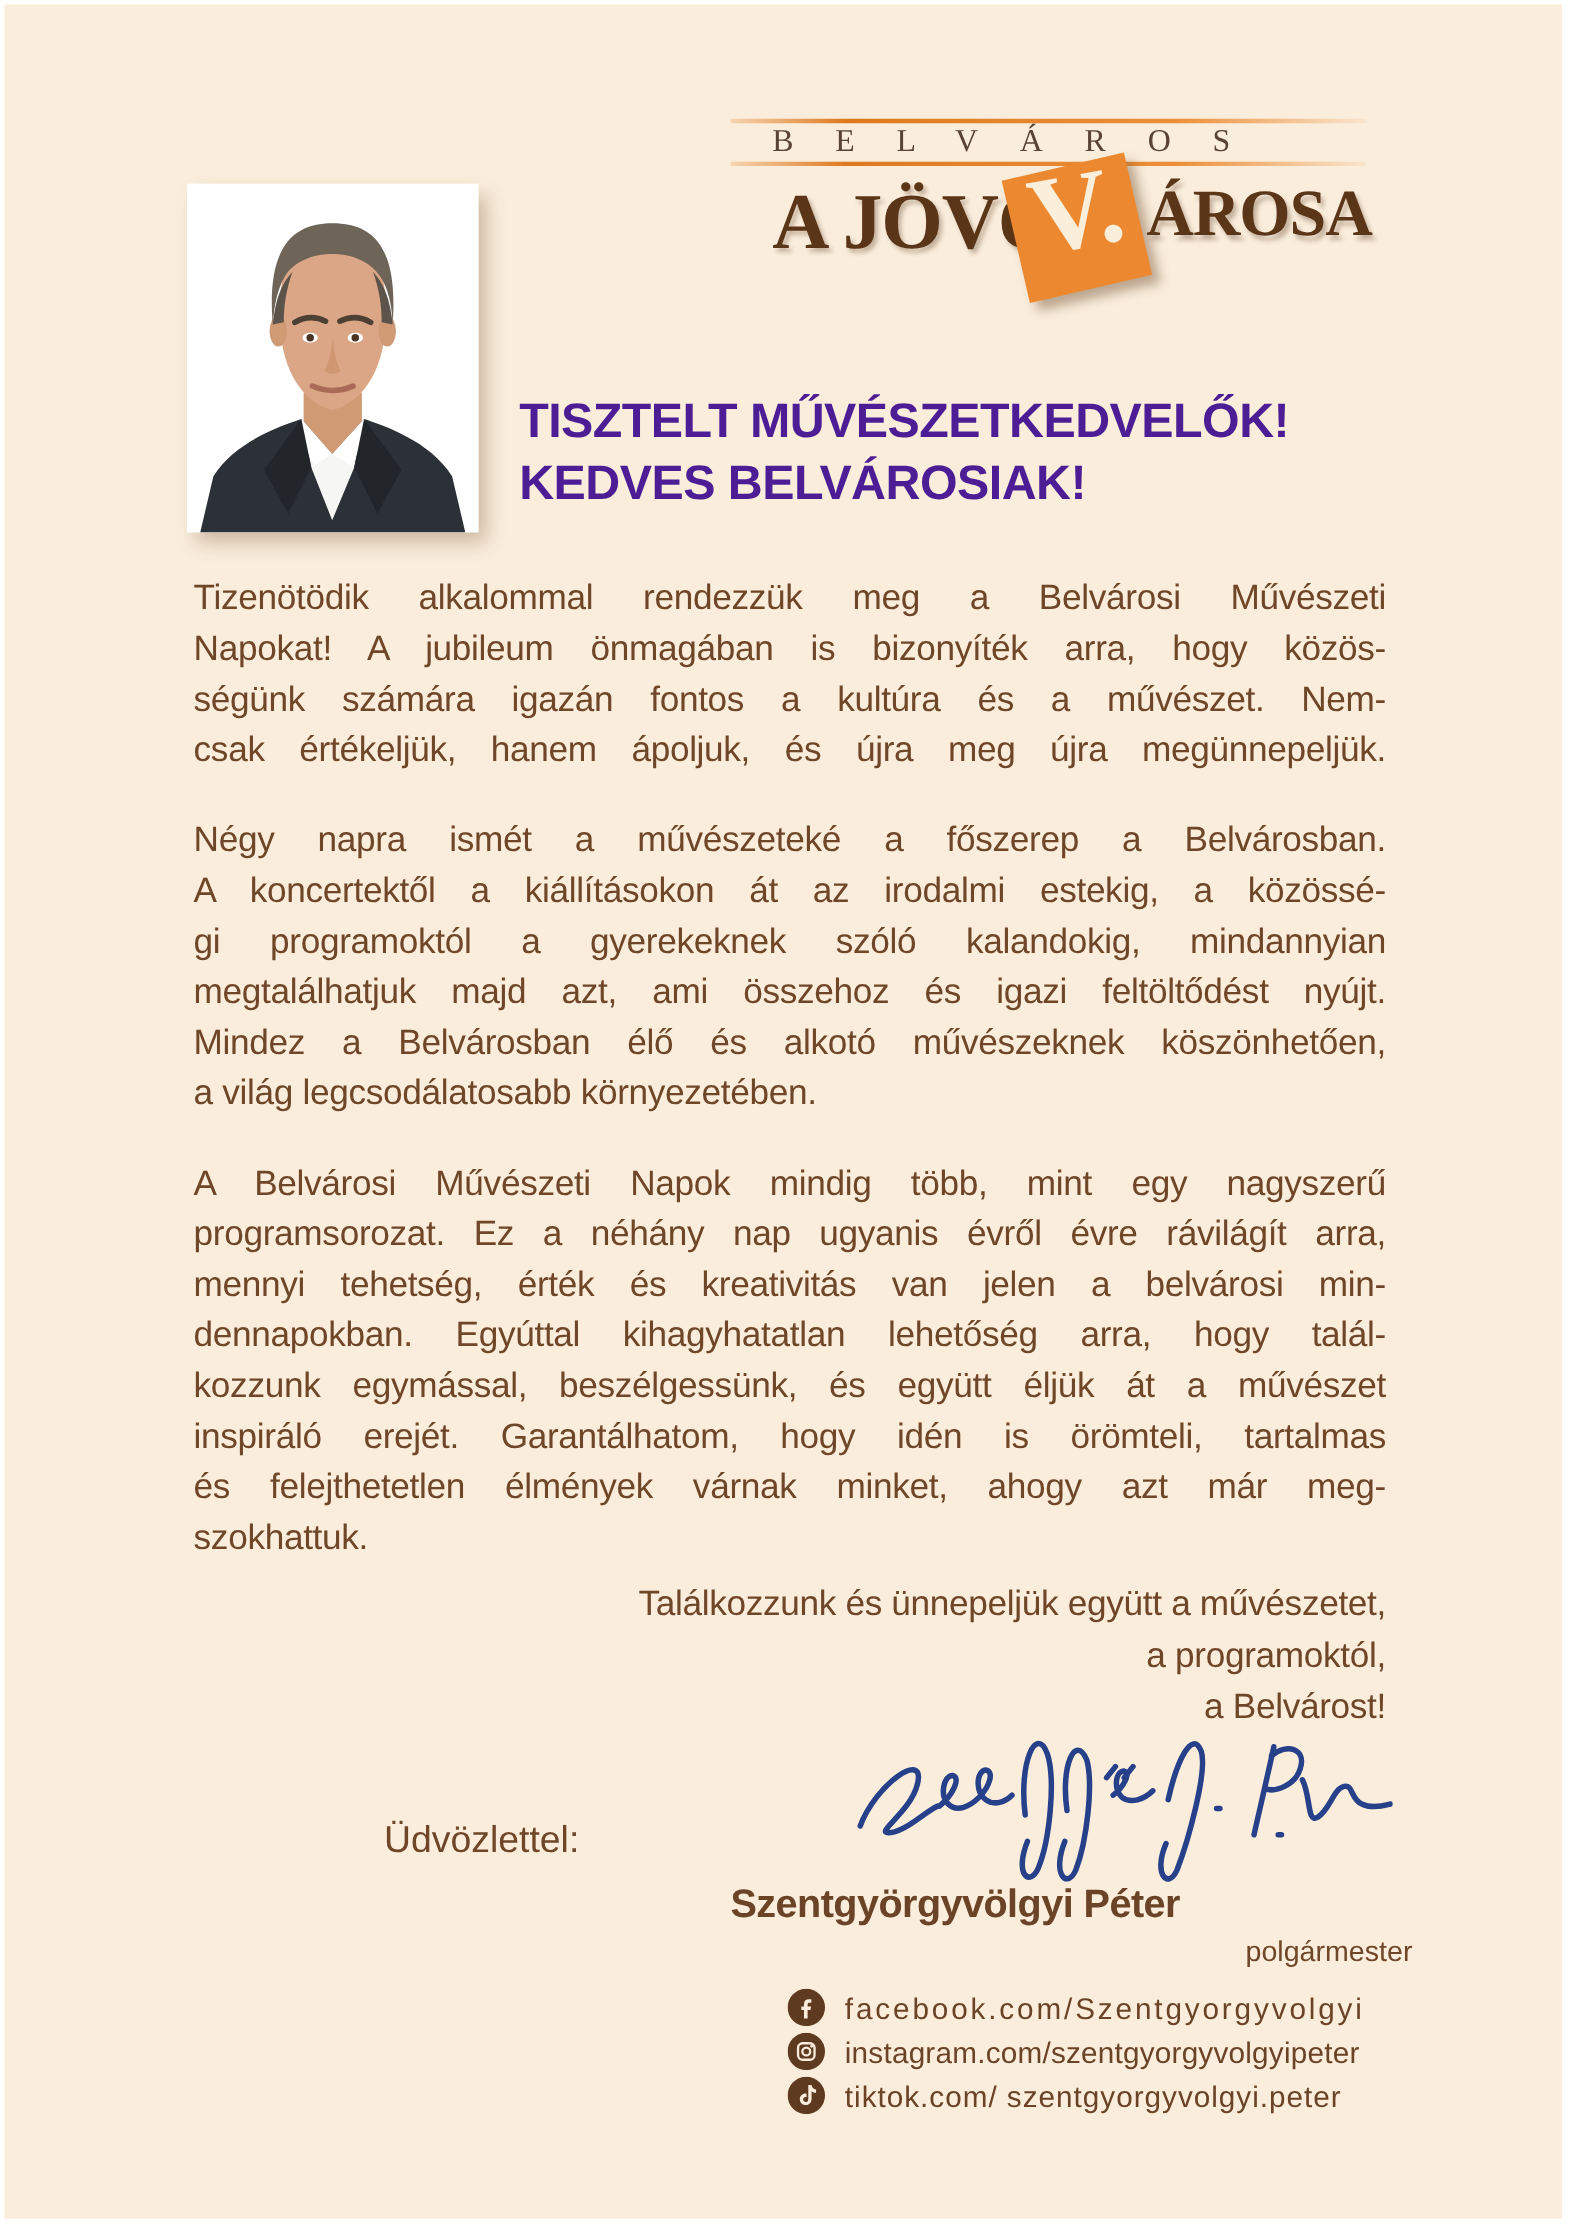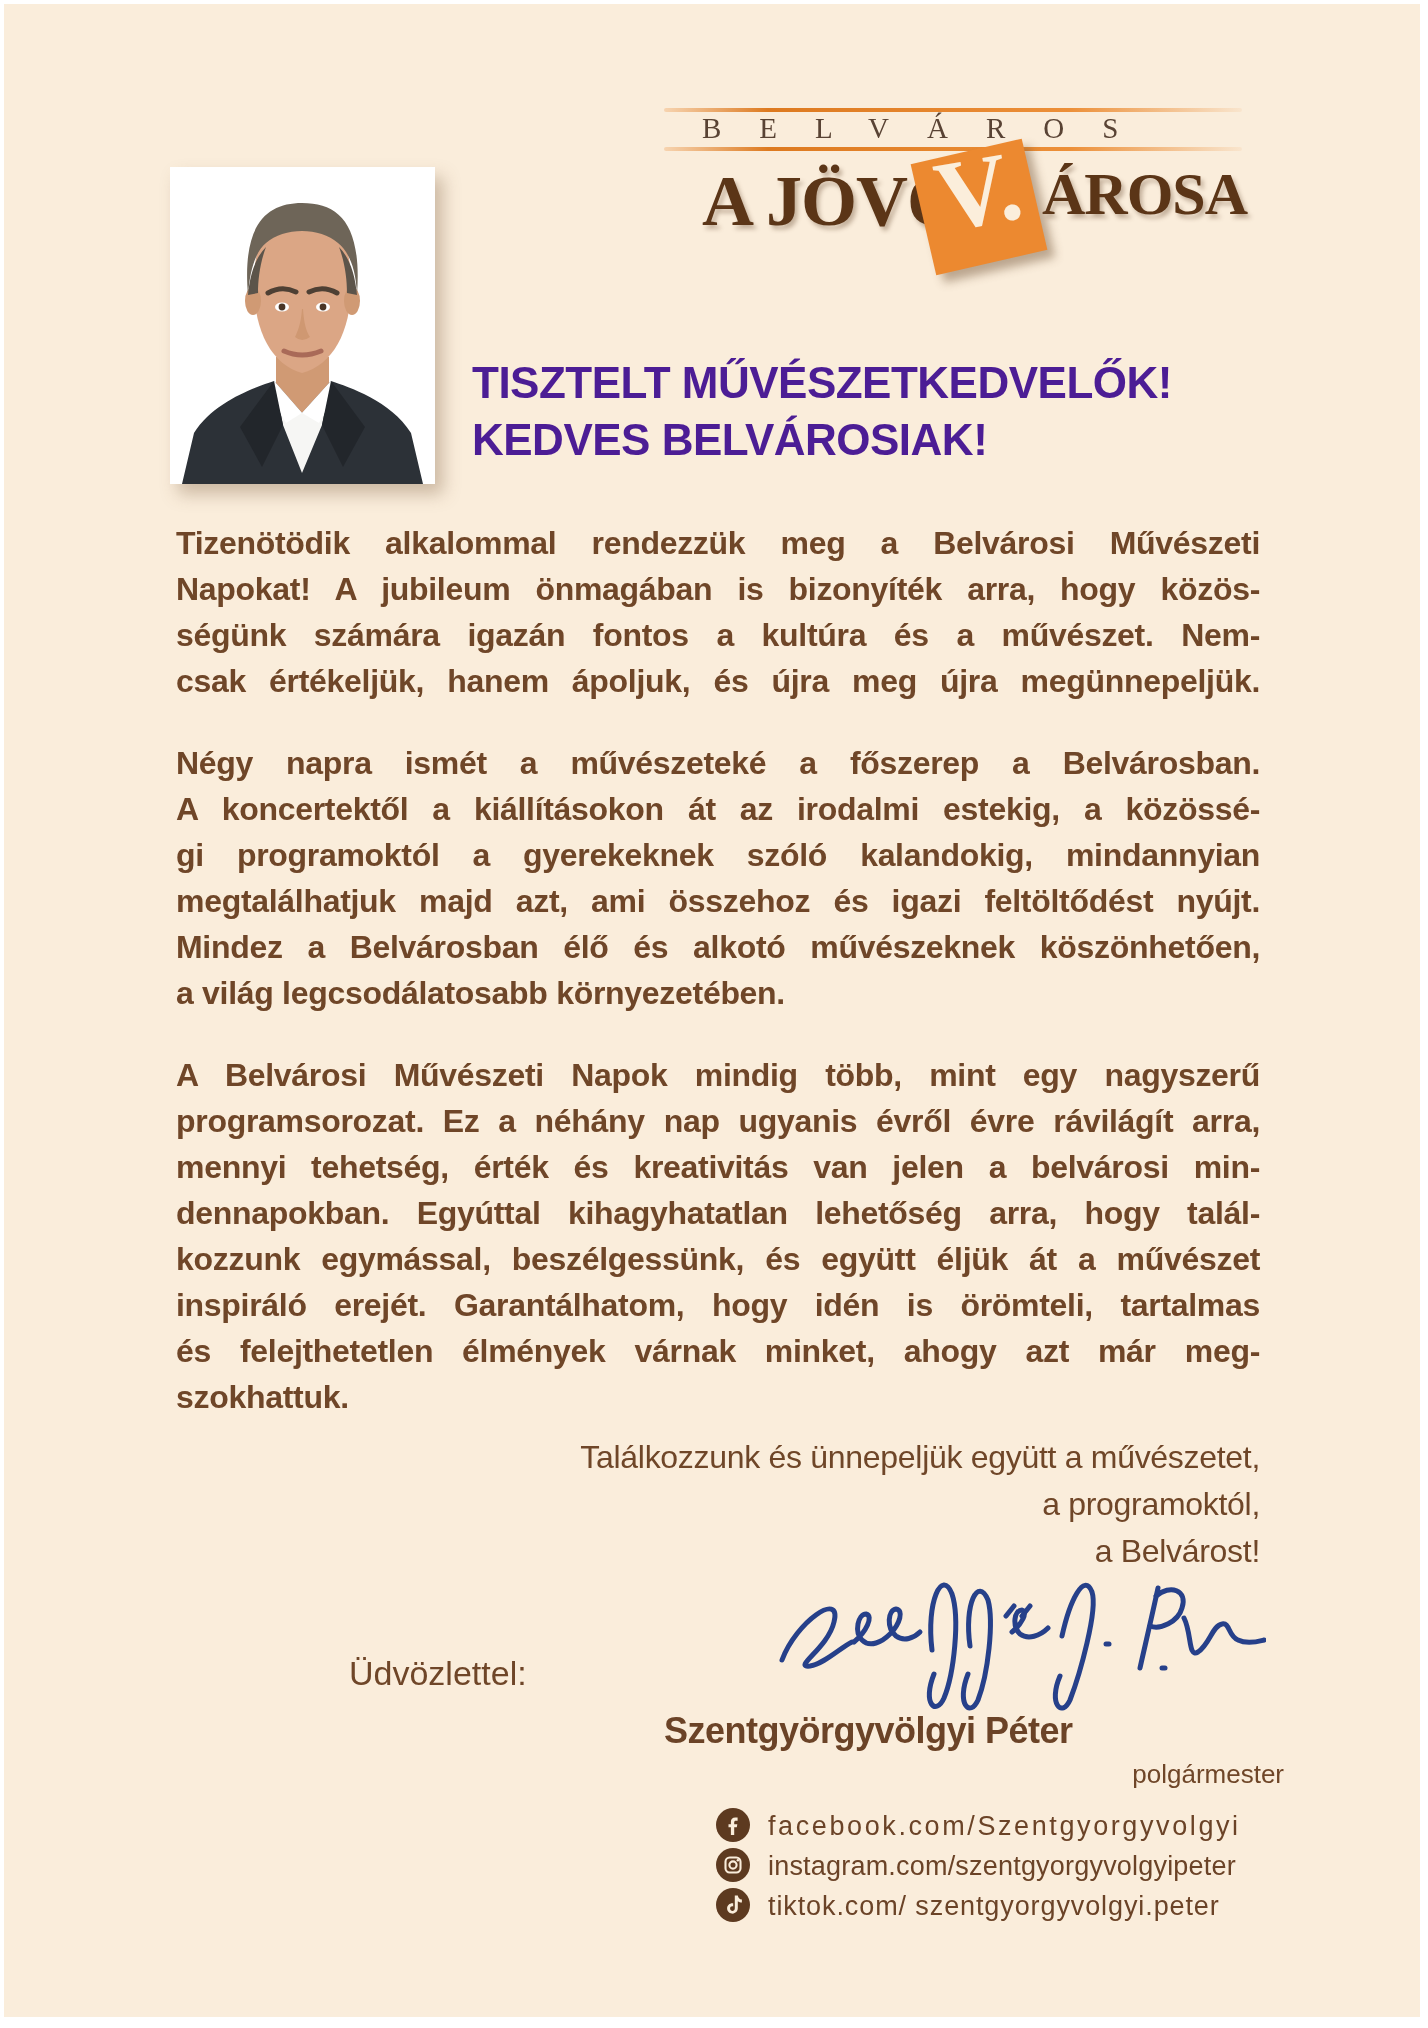--- a/index.html
+++ b/index.html
@@ -32,21 +32,21 @@
     box-shadow:8px 10px 16px rgba(120,90,60,.35);}
   .portrait svg{display:block;}
 
   
   .heading{position:absolute;left:468px;top:350px;width:780px;color:#4c1d95;
     font-weight:bold;font-size:44px;line-height:57px;letter-spacing:-.5px;white-space:nowrap;}
 
   
   .bodycol{position:absolute;left:172px;top:516px;width:1084px;color:#6f4628;
     font-size:32px;line-height:46px;letter-spacing:-.3px;}
-  .para{margin:0 0 36px 0;font-weight:bold;}
+  .para{margin:0 0 36px 0;}
   .bline{text-align:justify;text-align-last:justify;hyphens:none;}
   .bline.endline{text-align-last:left;}
 
   .closing{position:absolute;left:172px;top:1430px;width:1084px;text-align:right;
     color:#6f4628;font-size:32px;line-height:47px;letter-spacing:-.3px;}
 
   
   .valediction{position:absolute;left:345px;top:1650px;color:#6f4628;font-size:34px;}
   .signature{position:absolute;left:762px;top:1552px;width:500px;height:165px;}
   .sig-name{position:absolute;left:660px;top:1706px;width:620px;text-align:left;

